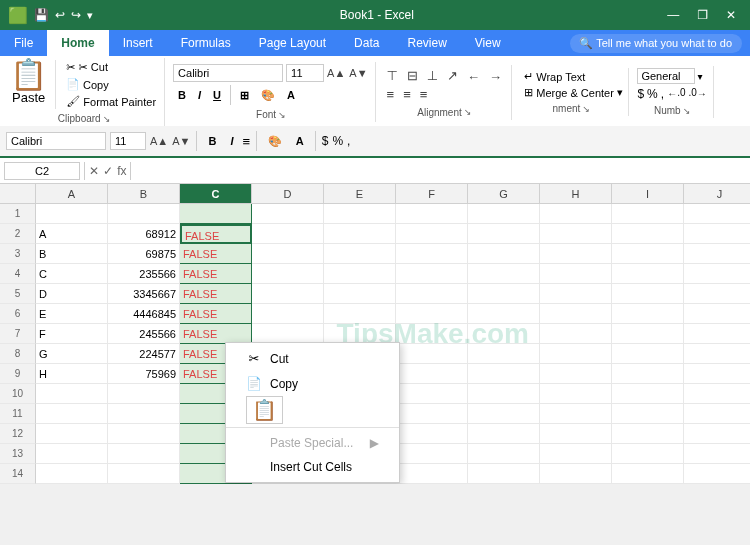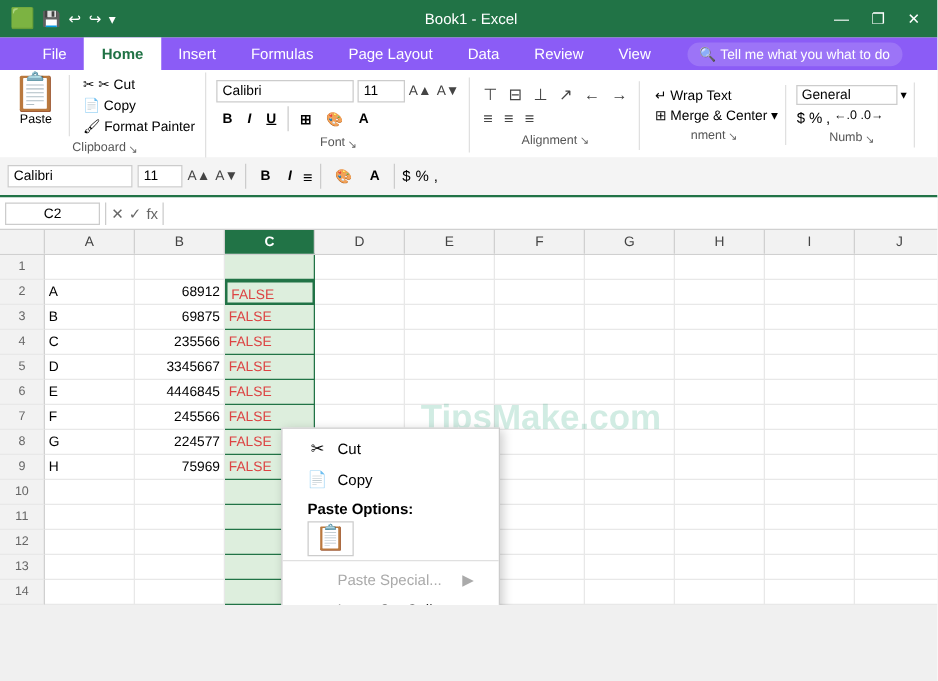--- a/index.html
+++ b/index.html
@@ -12,21 +12,21 @@
       height: 30px;
       display: flex;
       align-items: center;
       padding: 0 8px;
       justify-content: space-between;
     }
     .title-bar-left { display: flex; align-items: center; gap: 6px; }
     .title-bar-center { font-size: 12px; }
     .title-bar-right { display: flex; gap: 6px; font-size: 12px; }
     .title-btn { color: white; cursor: pointer; padding: 2px 6px; }
-    .ribbon-tabs { background: #8b5cf6; display: flex; padding: 0 20px; }
+    .ribbon-tabs { background: #3b82f6; display: flex; padding: 0 0; }
     .ribbon-tab {
       color: white;
       padding: 6px 14px;
       cursor: pointer;
       font-size: 12px;
     }
     .ribbon-tab.active {
       background: white;
       color: #217346;
       font-weight: 600;
@@ -205,21 +205,21 @@
       margin-top: 2px;
       display: flex;
       align-items: center;
       justify-content: center;
       gap: 2px;
     }
     .group-expand { font-size: 9px; color: #666; cursor: pointer; }
 
     .big-paste { display: flex; flex-direction: column; align-items: center; cursor: pointer; border-right: 1px solid #e0e0e0; padding-right: 8px; margin-right: 4px; }
     .big-paste-icon { font-size: 30px; line-height: 1; color: #555; }
-    .big-paste-label { font-size: 10px; }
+    .big-paste-label { font-size: 13px; }
 
     .small-btns { display: flex; flex-direction: column; gap: 2px; }
     .small-btn { display: flex; align-items: center; gap: 3px; font-size: 11px; cursor: pointer; padding: 1px 2px; border-radius: 2px; }
 
     .font-area { display: flex; flex-direction: column; }
     .font-top-row { display: flex; align-items: center; gap: 3px; margin-bottom: 3px; }
     .font-bot-row { display: flex; align-items: center; gap: 2px; }
     .font-box { border: 1px solid #ccc; padding: 2px 4px; font-size: 11px; background: white; width: 110px; }
     .size-box { border: 1px solid #ccc; padding: 2px 4px; font-size: 11px; background: white; width: 38px; }
     .sz-btn { font-size: 11px; cursor: pointer; color: #444; padding: 0 1px; }
@@ -366,21 +366,21 @@
     </div>
     <div class="ribbon-group-name">
       <span>nment</span>
       <span class="group-expand">↘</span>
     </div>
   </div>
 
   <div class="ribbon-group-box" style="min-width:80px;">
     <div style="display:flex;flex-direction:column;gap:3px;">
       <div style="display:flex;align-items:center;gap:2px;">
-        <input type="text" value="General" style="width: 81px; border: 1px solid rgb(204, 204, 204); font-size: 11px; padding: 1px 3px;" readonly="">
+        <input type="text" value="General" style="width: 58px; border: 1px solid rgb(204, 204, 204); font-size: 11px; padding: 1px 3px;" readonly="">
         <span style="font-size:10px;cursor:pointer;">▾</span>
       </div>
       <div style="display:flex;gap:3px;font-size:12px;">
         <span style="cursor:pointer;">$</span>
         <span style="cursor:pointer;">%</span>
         <span style="cursor:pointer;">,</span>
         <span style="cursor:pointer;font-size:10px;">←.0</span>
         <span style="cursor:pointer;font-size:10px;">.0→</span>
       </div>
     </div>
@@ -640,23 +640,20 @@
 
   <div class="context-menu">
     <div class="ctx-item">
       <span class="ctx-icon">✂</span>
       <span>Cut</span>
     </div>
     <div class="ctx-item">
       <span class="ctx-icon">📄</span>
       <span>Copy</span>
     </div>
-    <div class="ctx-item" style="font-weight:bold; padding: 4px 20px 2px;">
-      <span>Paste Options:</span>
-    </div>
     <div style="padding: 2px 20px;">
       <span style="font-size:20px;cursor:pointer;border:1px solid #ccc;padding:2px 5px;background:white;">📋</span>
     </div>
     <div class="ctx-separator"></div>
     <div class="ctx-item disabled">
       <span class="ctx-icon"></span>
       <span>Paste Special...</span>
       <span class="ctx-arrow">▶</span>
     </div>
     <div class="ctx-item">

